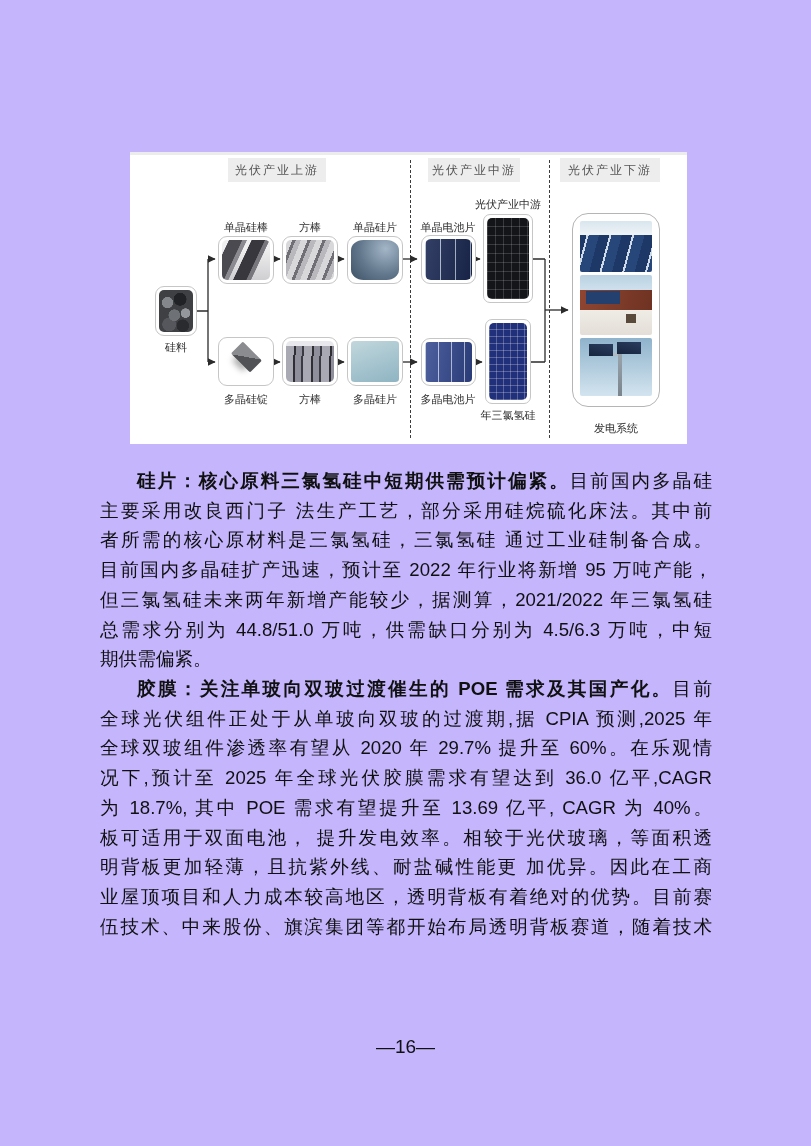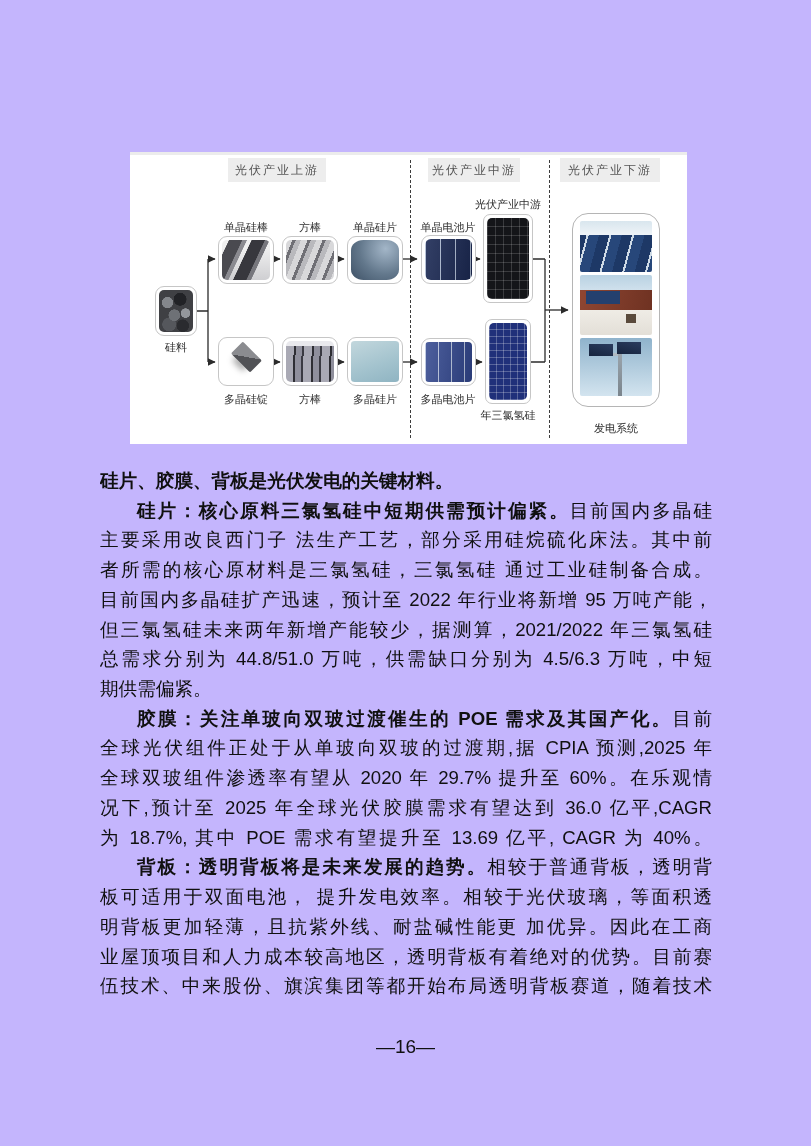--- a/index.html
+++ b/index.html
@@ -195,34 +195,32 @@
 
     <div class="power-box">
       <div class="photo photo-farm"></div>
       <div class="photo photo-house"></div>
       <div class="photo photo-light"></div>
     </div>
     <div class="nlabel" style="left:436px;top:261px;width:100px;margin-top:8px;">发电系统</div>
   </div>
 
   <div class="bodytext">
-      <div class="line"><span class="b">硅片、胶膜、背板是光伏发电的关键材料。</span></div>
       <div class="line fill indent"><span class="b">硅片：核心原料三氯氢硅中短期供需预计偏紧。</span><span>目前国内多晶硅</span></div>
       <div class="line fill"><span>主要采用改良西门子 法生产工艺，部分采用硅烷硫化床法。其中前</span></div>
       <div class="line fill"><span>者所需的核心原材料是三氯氢硅，三氯氢硅 通过工业硅制备合成。</span></div>
       <div class="line fill"><span>目前国内多晶硅扩产迅速，预计至 2022 年行业将新增 95 万吨产能，</span></div>
       <div class="line fill"><span>但三氯氢硅未来两年新增产能较少，据测算，2021/2022 年三氯氢硅</span></div>
       <div class="line fill"><span>总需求分别为 44.8/51.0 万吨，供需缺口分别为 4.5/6.3 万吨，中短</span></div>
       <div class="line"><span>期供需偏紧。</span></div>
       <div class="line fill indent"><span class="b">胶膜：关注单玻向双玻过渡催生的 POE 需求及其国产化。</span><span>目前</span></div>
       <div class="line fill"><span>全球光伏组件正处于从单玻向双玻的过渡期,据 CPIA 预测,2025 年</span></div>
       <div class="line fill"><span>全球双玻组件渗透率有望从 2020 年 29.7% 提升至 60%。在乐观情</span></div>
       <div class="line fill"><span>况下,预计至 2025 年全球光伏胶膜需求有望达到 36.0 亿平,CAGR</span></div>
       <div class="line fill"><span>为 18.7%, 其中 POE 需求有望提升至 13.69 亿平, CAGR 为 40%。</span></div>
-      <div class="line fill indent"><span class="b">背板：透明背板将是未来发展的趋势。</span><span>相较于普通背板，透明背</span></div>
       <div class="line fill"><span>板可适用于双面电池， 提升发电效率。相较于光伏玻璃，等面积透</span></div>
       <div class="line fill"><span>明背板更加轻薄，且抗紫外线、耐盐碱性能更 加优异。因此在工商</span></div>
       <div class="line fill"><span>业屋顶项目和人力成本较高地区，透明背板有着绝对的优势。目前赛</span></div>
       <div class="line fill"><span>伍技术、中来股份、旗滨集团等都开始布局透明背板赛道，随着技术</span></div>
     </div>
 
   <div class="footer">—16—</div>
 
 </div>
 

